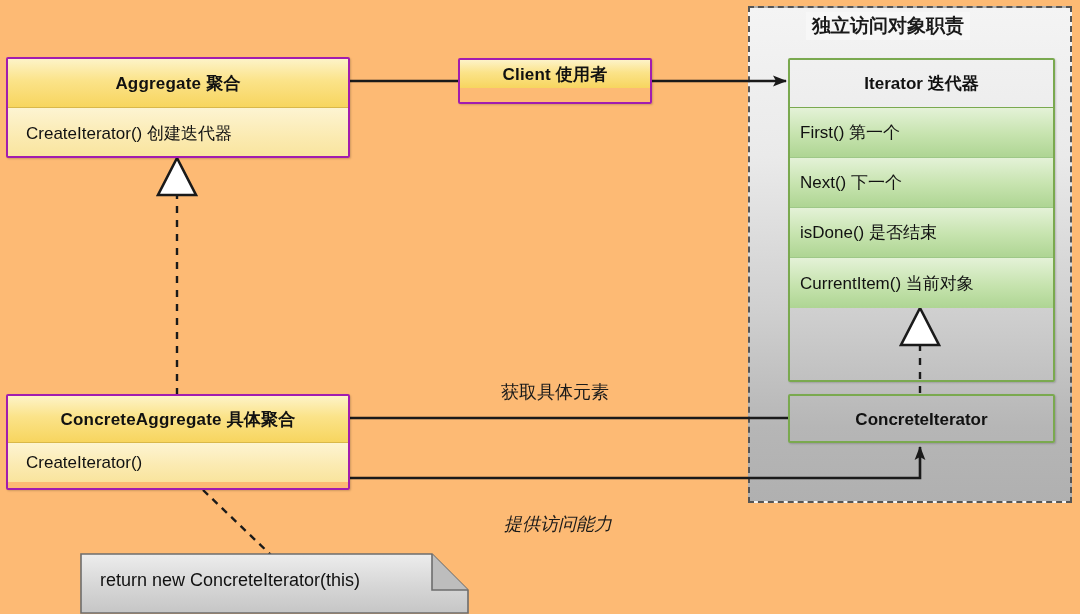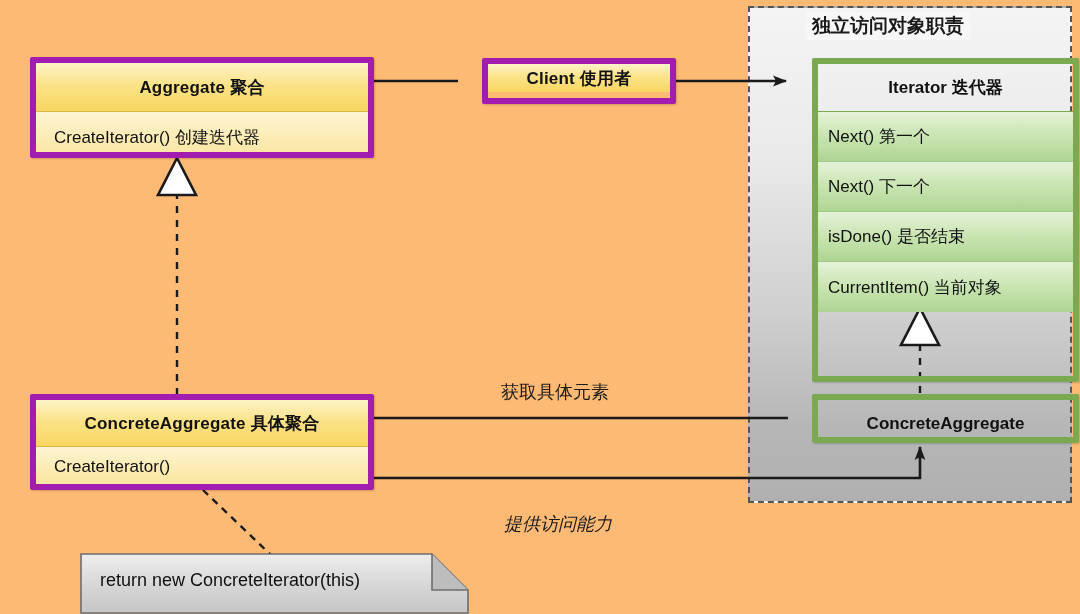--- a/index.html
+++ b/index.html
@@ -22,25 +22,24 @@
     left: 0;
     top: 0;
     width: 1080px;
     height: 614px;
     pointer-events: none;
   }
   
   .uml-box {
     position: absolute;
     box-sizing: border-box;
-    border: 6px solid #a21caf;
+    border: 2px solid #a21caf;
     border-radius: 2px;
     box-shadow: 1px 1px 2px rgba(0,0,0,0.18);
     overflow: hidden;
-    margin-left: 24px;
   }
   .uml-box.green {
     border-color: #7aa94f;
   }
   .row {
     box-sizing: border-box;
     display: flex;
     align-items: center;
     font-size: 17px;
     color: #111111;
@@ -150,33 +149,33 @@
     <div class="row y-head" style="height:49px;">Aggregate 聚合</div>
     <div class="row y-body" style="height:50px;">CreateIterator()  创建迭代器</div>
   </div>
 
   <div class="uml-box" style="left:458px; top:58px; width:194px; height:46px;">
     <div class="row y-head" style="height:28px; border-bottom:none;">Client 使用者</div>
   </div>
 
   <div class="uml-box green" style="left:788px; top:58px; width:267px; height:324px;">
     <div class="row g-head" style="height:48px;">Iterator 迭代器</div>
-    <div class="row g-body" style="height:50px;">Next() 第一个</div>
+    <div class="row g-body" style="height:50px;">First() 第一个</div>
     <div class="row g-body" style="height:50px;">Next() 下一个</div>
     <div class="row g-body" style="height:50px;">isDone() 是否结束</div>
     <div class="row g-body last" style="height:50px;">CurrentItem() 当前对象</div>
   </div>
 
   <div class="uml-box" style="left:6px; top:394px; width:344px; height:96px;">
     <div class="row y-head" style="height:47px;">ConcreteAggregate  具体聚合</div>
     <div class="row y-body" style="height:39px;">CreateIterator()</div>
   </div>
 
   <div class="uml-box green" style="left:788px; top:394px; width:267px; height:49px;">
-    <div class="row g-head" style="height:47px; border-bottom:none;">ConcreteAggregate</div>
+    <div class="row g-head" style="height:47px; border-bottom:none;">ConcreteIterator</div>
   </div>
 
   <div class="edge-label" style="left:501px; top:380px;">获取具体元素</div>
   <div class="edge-label" style="left:504px; top:512px;font-style:italic;">提供访问能力</div>
 
   <svg id="note-shape" style="left:80px; top:553px; width:390px; height:61px;" viewBox="0 0 390 61">
     <defs>
       <linearGradient id="noteGrad" x1="0" y1="0" x2="0" y2="1">
         <stop offset="0%" stop-color="#ededed"></stop>
         <stop offset="55%" stop-color="#d6d6d6"></stop>

